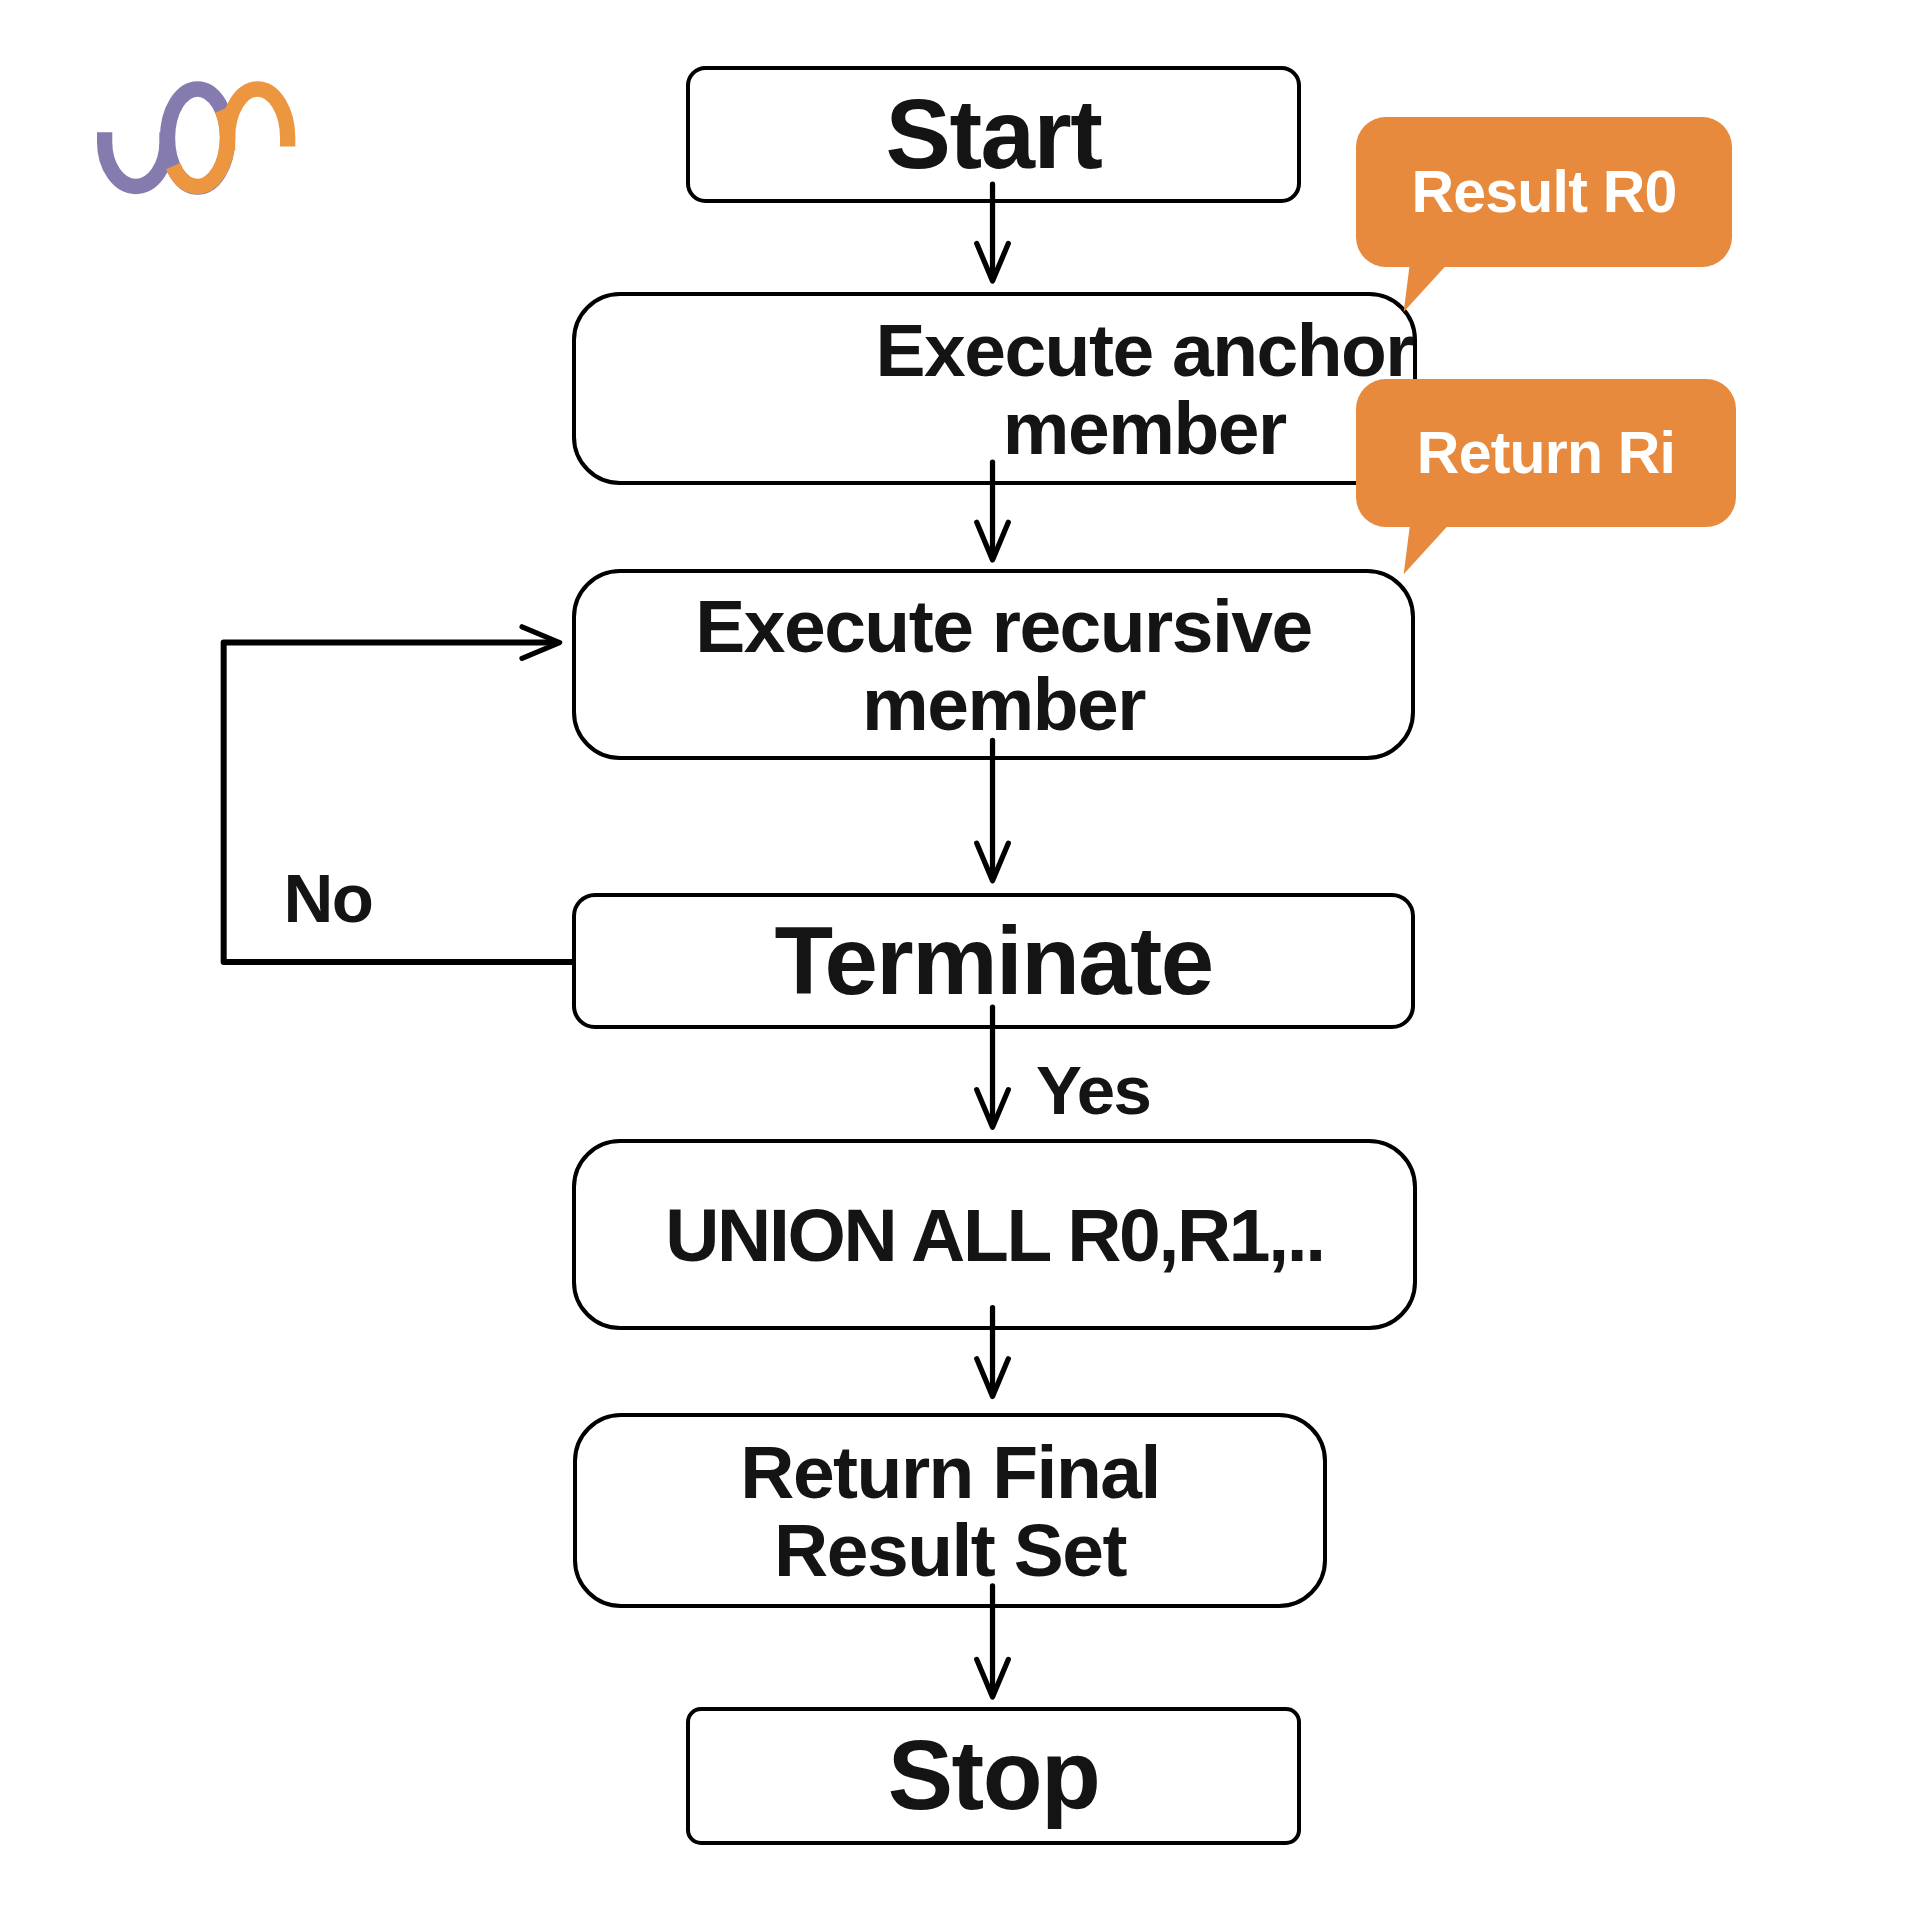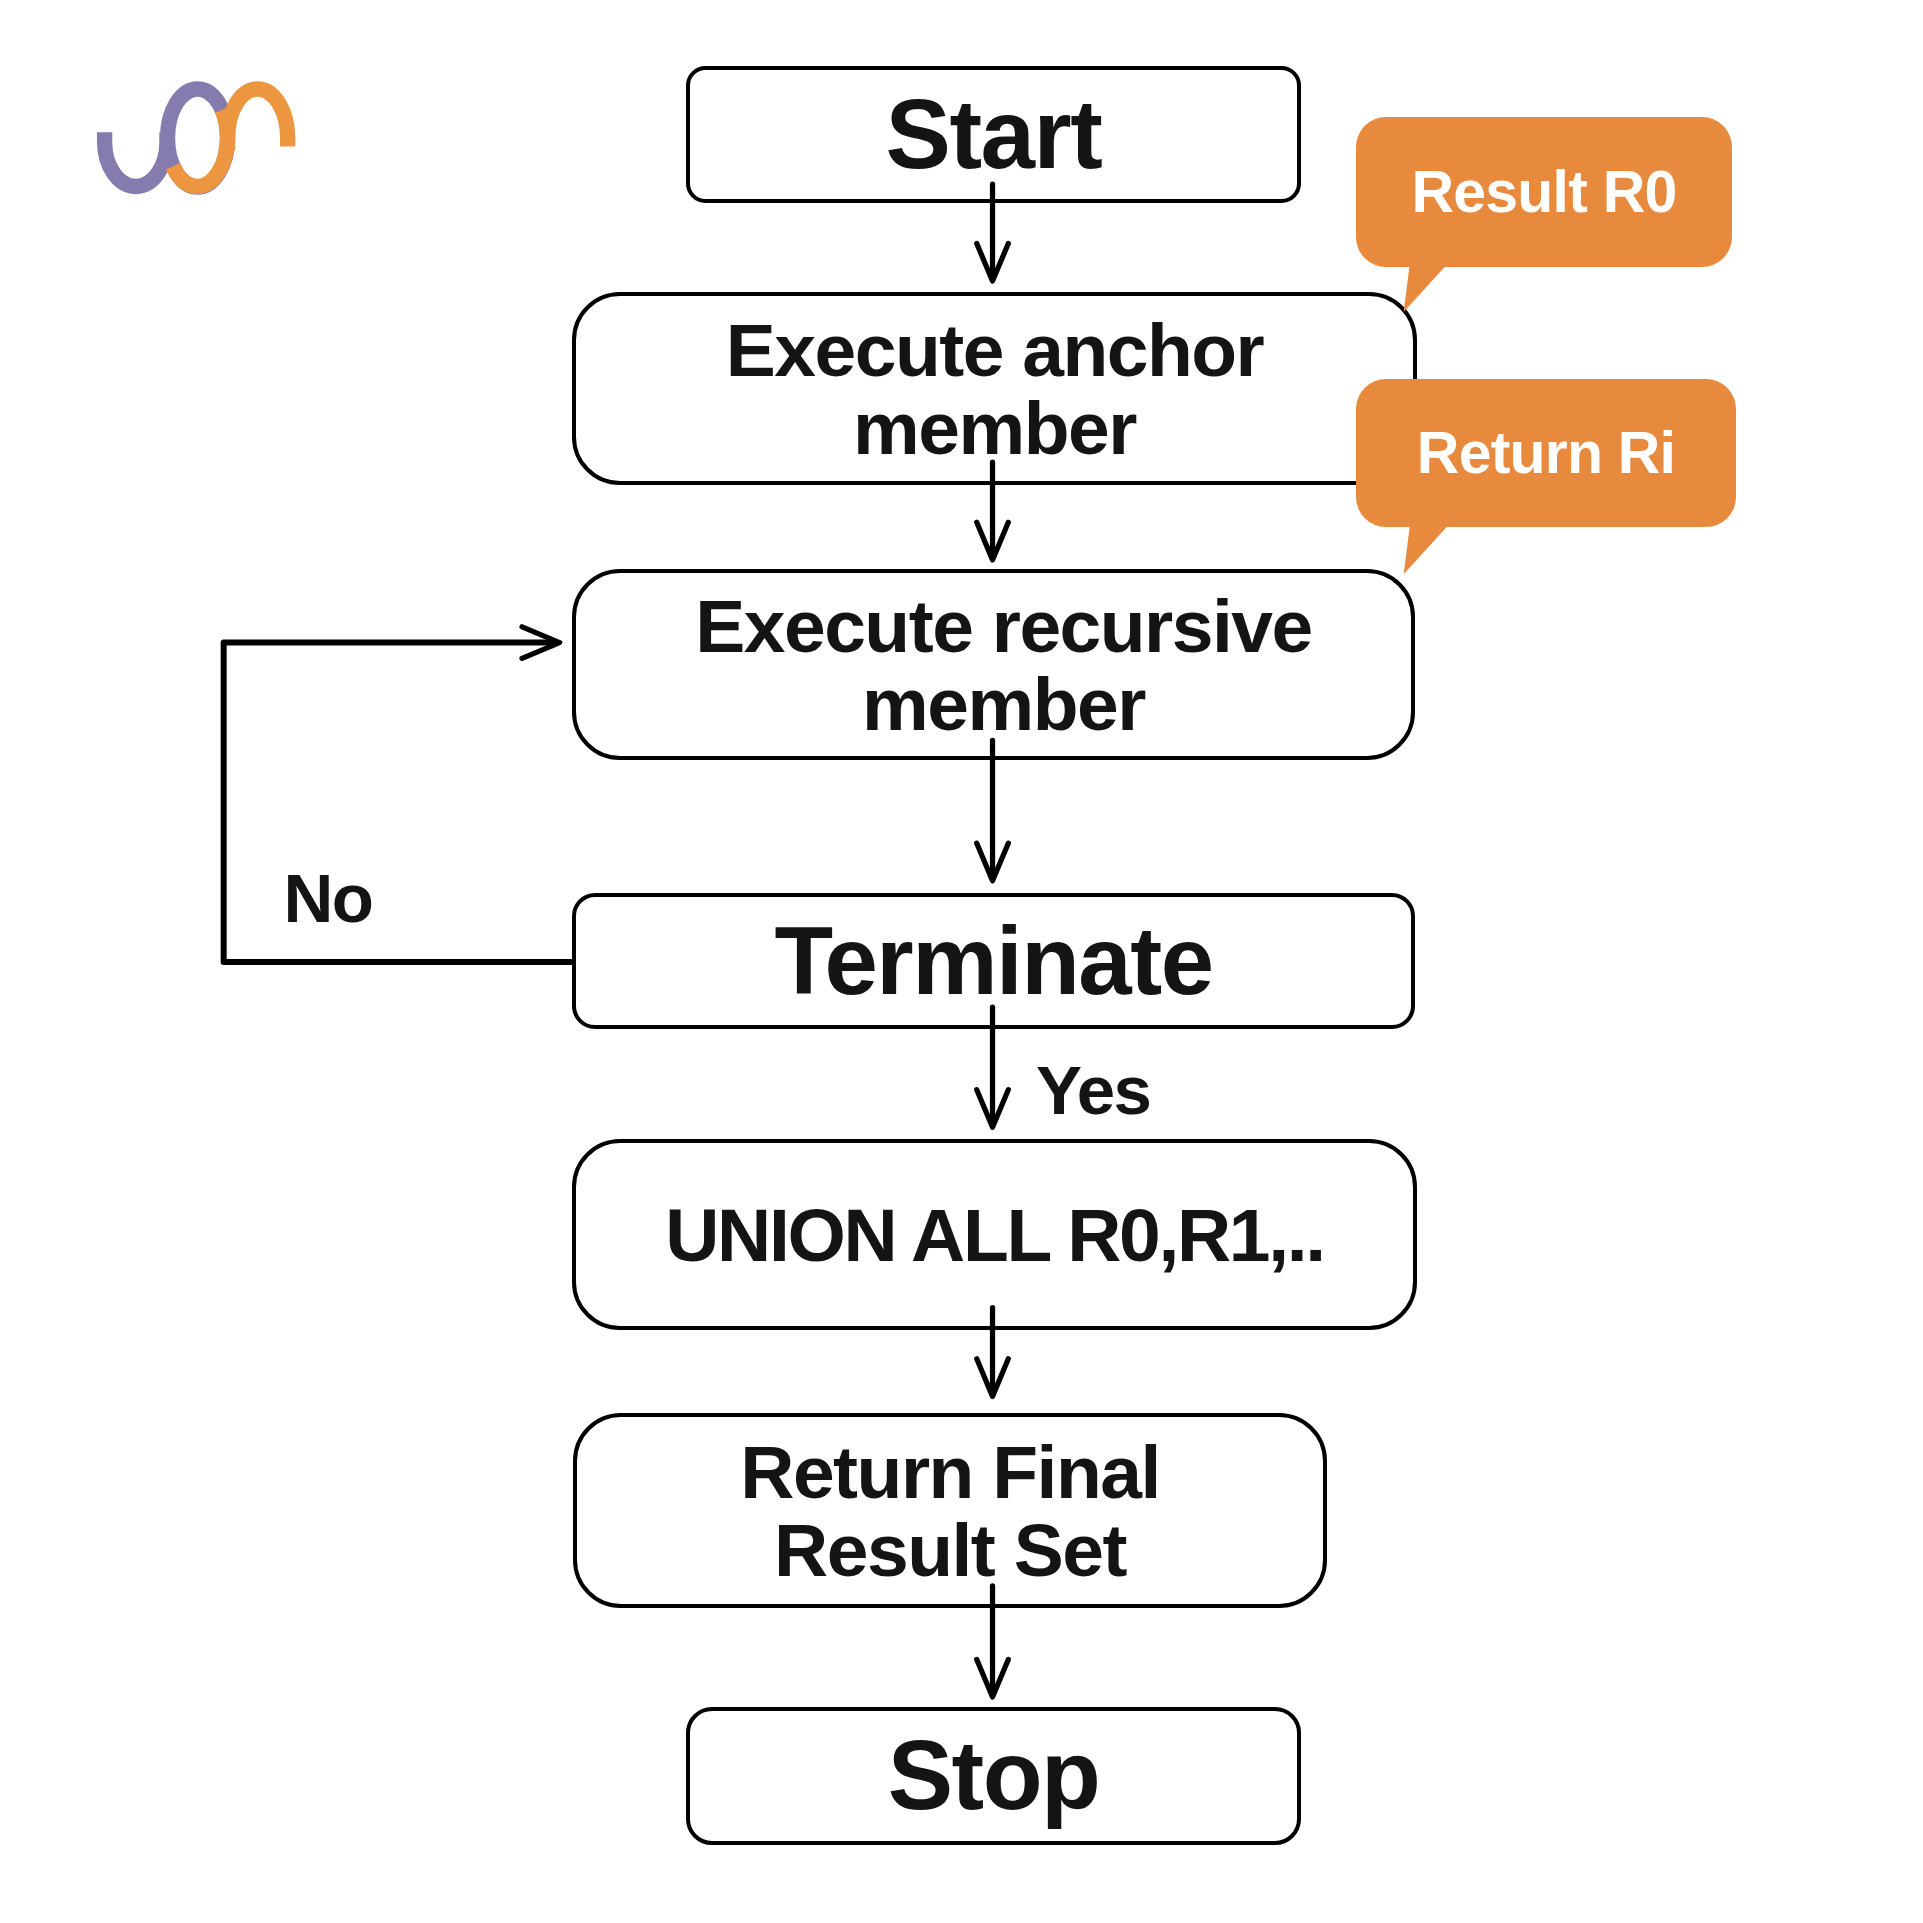--- a/index.html
+++ b/index.html
@@ -8,26 +8,26 @@
 
   
   .node{
     position:absolute;box-sizing:border-box;background:#ffffff;
     border:4.5px solid #000000;color:#141414;
     display:flex;align-items:center;justify-content:center;text-align:center;
     font-weight:bold;letter-spacing:-1.5px;
   }
   .node span{white-space:pre-line;line-height:1.04;display:block;}
   #n-start     {left:666px; top:66px;   width:615px;  height:137px; border-radius:19.5px; font-size:98px;}
-  #n-anchor    {left:552px; top:292px;  width:845px; height:193px; border-radius:48px; font-size:75px;}
+  #n-anchor    {left:552px; top:292px;  width:845px; height:193px; border-radius:48px; font-size:75px;justify-content:flex-end;}
   #n-recursive {left:552px; top:569px;  width:843px; height:191px; border-radius:48px; font-size:75px;padding-left:20px;}
   #n-terminate {left:552px; top:893px; width:843px; height:136px; border-radius:23px; font-size:96px;}
   #n-union     {left:552px; top:1139px; width:845px; height:191px; border-radius:48px; font-size:75px; letter-spacing:-2.3px;}
   #n-final     {left:553px; top:1413px; width:754px; height:195px; border-radius:48px; font-size:75px;}
-  #n-stop      {left:666px; top:1707px; width:615px;  height:138px; border-radius:26px; font-size:98px;}
+  #n-stop      {left:666px; top:1707px; width:615px;  height:138px; border-radius:15px; font-size:98px;}
 
   
   .callout{
     position:absolute;background:#E78A3D;color:#ffffff;border-radius:30px;
     display:flex;align-items:center;justify-content:center;
     font-weight:bold;font-size:59px;letter-spacing:-0.8px;
   }
   #c-r0{left:1336px;top:117px;width:376px;height:150px;}
   #c-ri{left:1336px;top:379px;width:380px;height:148px;}
 

